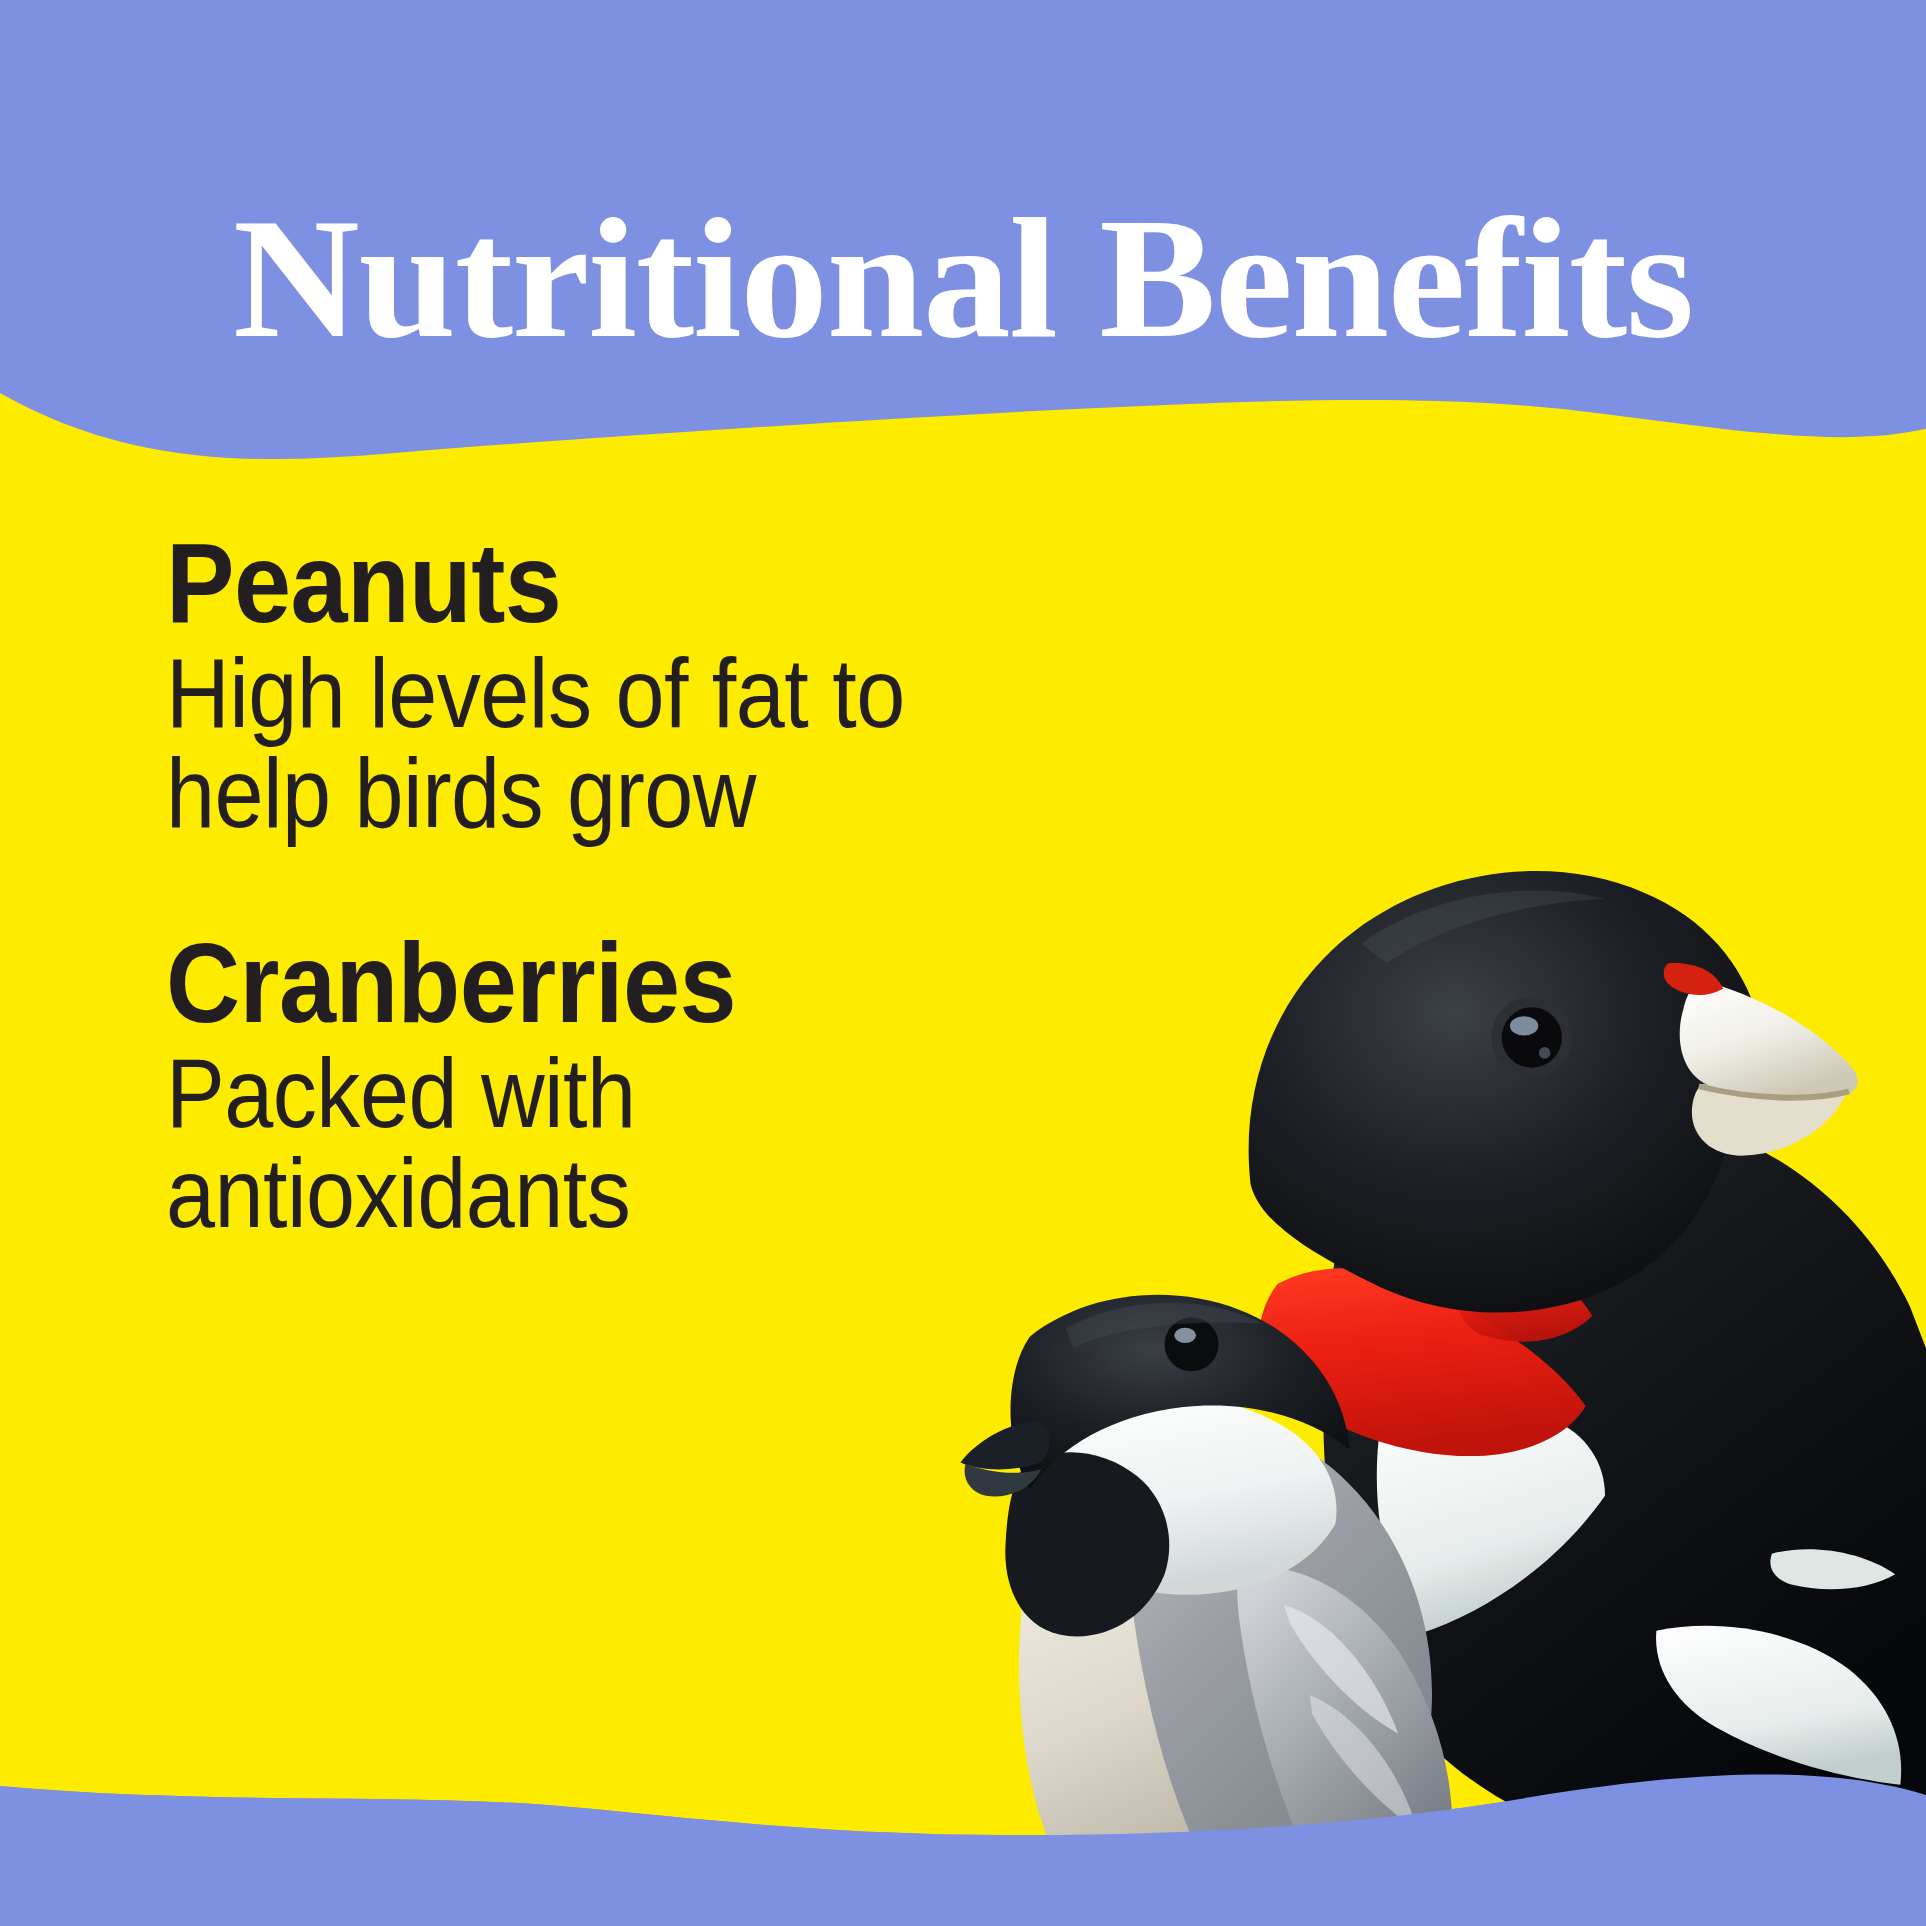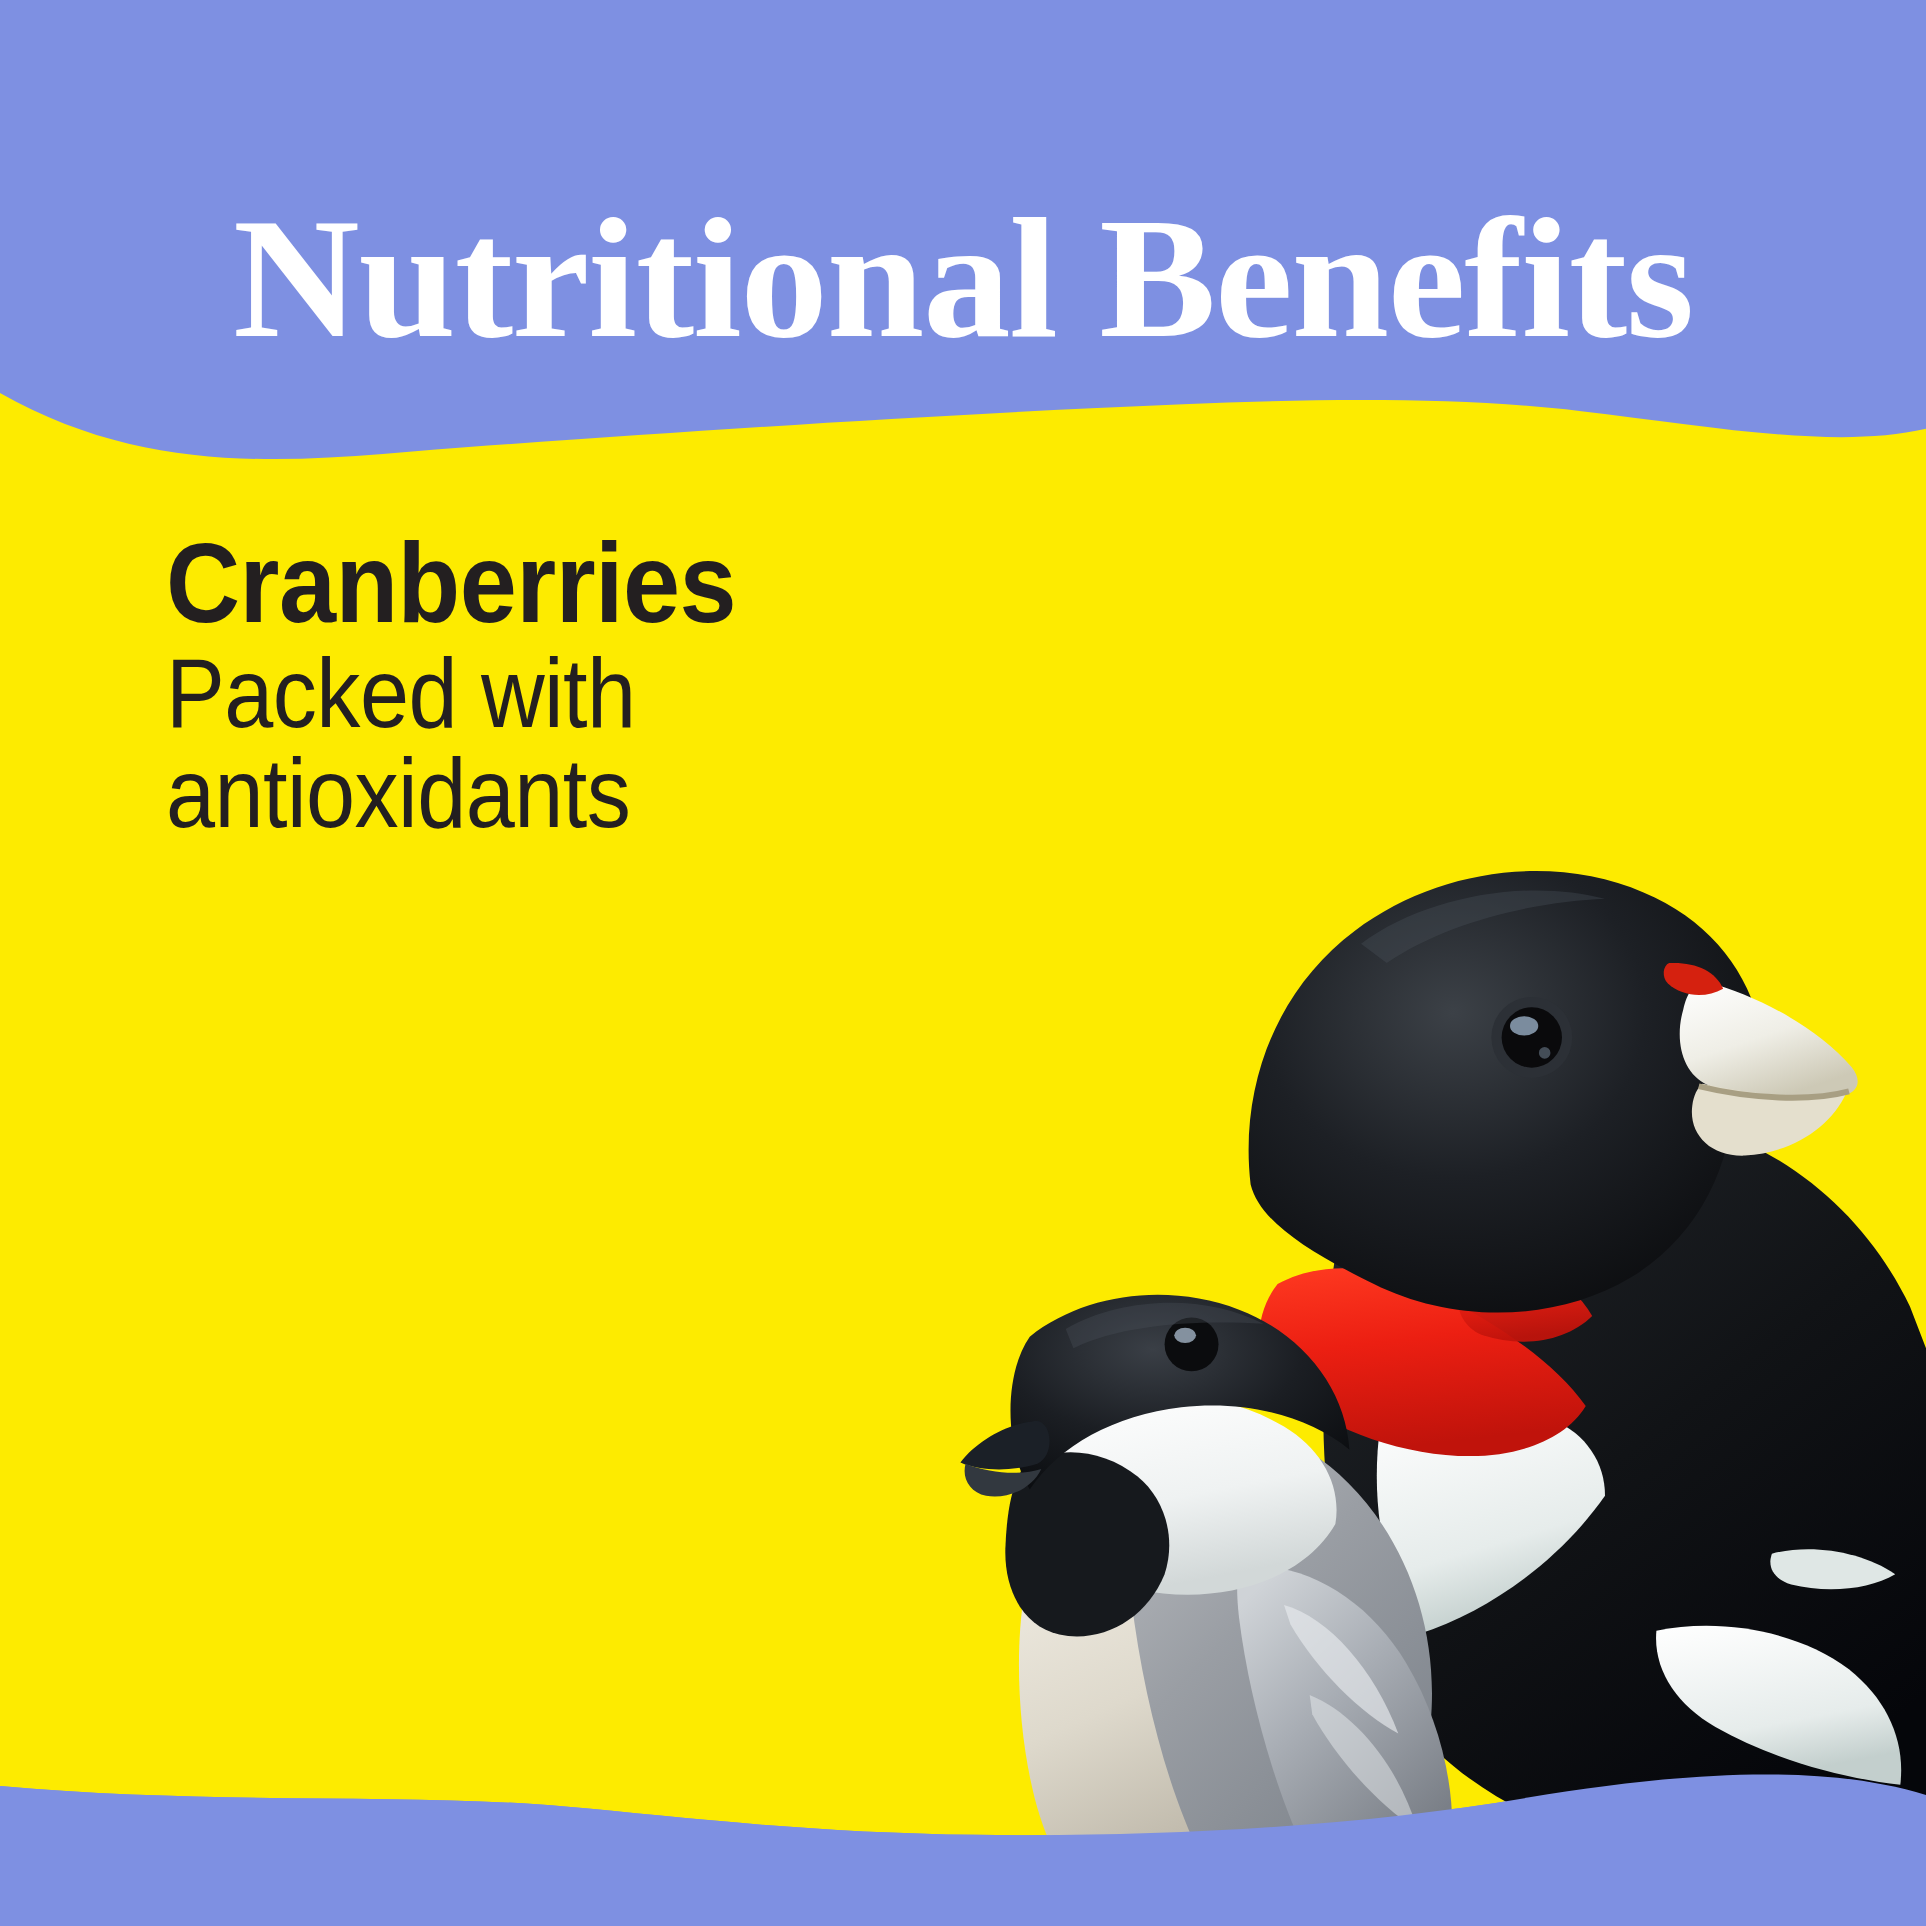--- a/index.html
+++ b/index.html
@@ -288,20 +288,27 @@
          C 1820,2862 2120,2844 2380,2800
          C 2620,2760 2840,2746 3000,2796
          L3000,3000 L0,3000 Z"></path>
   </svg>
 
   <h1 id="title">Nutritional Benefits</h1>
 
   <div id="benefits">
 
 
+    <div class="benefit">
+      <div class="b-name">Peanuts</div>
+      <div class="b-desc">
+        <span class="l">High levels of fat to</span>
+        <span class="l">help birds grow</span>
+      </div>
+    </div>
 
     <div class="benefit">
       <div class="b-name">Cranberries</div>
       <div class="b-desc">
         <span class="l">Packed with</span>
         <span class="l">antioxidants</span>
       </div>
     </div>
 
   </div>

